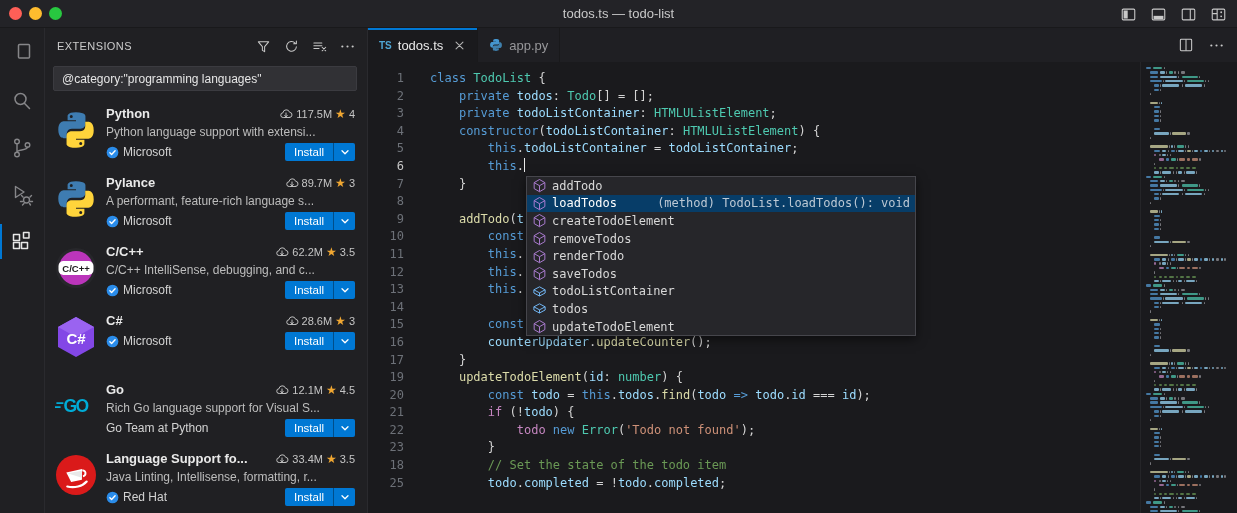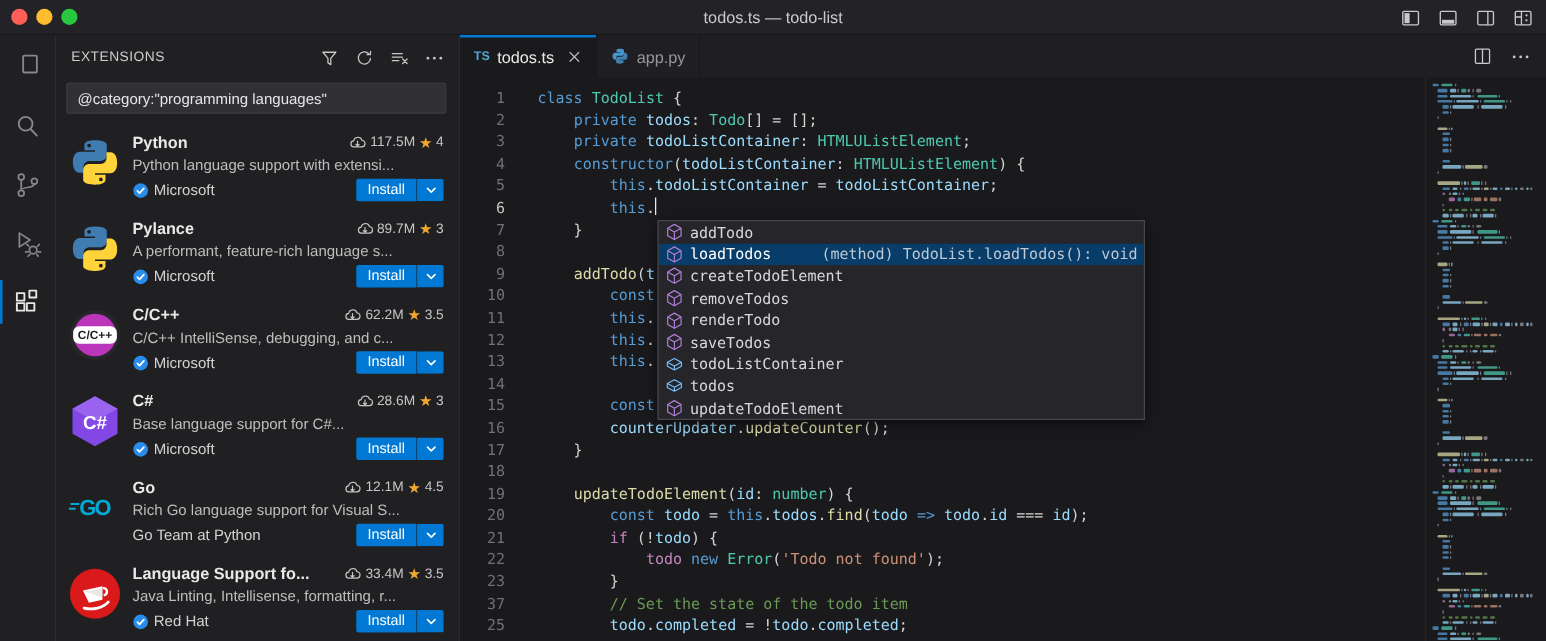--- a/index.html
+++ b/index.html
@@ -344,21 +344,20 @@
                 <svg width="14" height="14" viewBox="0 0 16 16" fill="none" stroke="currentColor" stroke-width="1.1" stroke-linecap="round" stroke-linejoin="round">
                   <path d="M11.6 12H4.9a2.7 2.7 0 0 1-.4-5.4 3.9 3.9 0 0 1 7.6-.6A2.55 2.55 0 0 1 11.6 12z"></path>
                   <path d="M8 6.8v4.4M8 11.2 6.5 9.7M8 11.2l1.5-1.5"></path>
                 </svg>
               </span>
               <span>28.6M</span>
               <span class="star">★</span>
               <span>3</span>
             </span>
           </div>
-          <div class="ext-desc">Base language support for C#...</div>
           <div class="ext-footer">
             <span class="ext-pub">
               <span>
                 <svg width="13" height="13" viewBox="0 0 16 16">
                   <circle cx="8" cy="8" r="7.2" fill="#2a8cea"></circle>
                   <path d="M4.8 8.3l2.1 2.1 4.3-4.6" stroke="#fff" stroke-width="1.7" fill="none" stroke-linecap="round" stroke-linejoin="round"></path>
                 </svg>
               </span>
               <span>Microsoft</span>
             </span>
@@ -512,27 +511,26 @@
           <div class="cline"><span class="num">8</span><span class="ltext"></span></div>
           <div class="cline"><span class="num">9</span><span class="ltext"><span class="p">    </span><span class="f">addTodo</span><span class="p">(</span><span class="v">t</span></span></div>
           <div class="cline"><span class="num">10</span><span class="ltext"><span class="p">        </span><span class="k">const</span></span></div>
           <div class="cline"><span class="num">11</span><span class="ltext"><span class="p">        </span><span class="k">this</span><span class="p">.</span></span></div>
           <div class="cline"><span class="num">12</span><span class="ltext"><span class="p">        </span><span class="k">this</span><span class="p">.</span></span></div>
           <div class="cline"><span class="num">13</span><span class="ltext"><span class="p">        </span><span class="k">this</span><span class="p">.</span></span></div>
           <div class="cline"><span class="num">14</span><span class="ltext"></span></div>
           <div class="cline"><span class="num">15</span><span class="ltext"><span class="p">        </span><span class="k">const</span></span></div>
           <div class="cline"><span class="num">16</span><span class="ltext"><span class="p">        </span><span class="v">counterUpdater</span><span class="p">.</span><span class="f">updateCounter</span><span class="p">();</span></span></div>
           <div class="cline"><span class="num">17</span><span class="ltext"><span class="p">    }</span></span></div>
-          <div class="cline"><span class="num">18</span><span class="ltext"></span></div>
           <div class="cline"><span class="num">19</span><span class="ltext"><span class="p">    </span><span class="f">updateTodoElement</span><span class="p">(</span><span class="v">id</span><span class="p">: </span><span class="t">number</span><span class="p">) {</span></span></div>
           <div class="cline"><span class="num">20</span><span class="ltext"><span class="p">        </span><span class="k">const</span><span class="p"> </span><span class="v">todo</span><span class="p"> = </span><span class="k">this</span><span class="p">.</span><span class="v">todos</span><span class="p">.</span><span class="f">find</span><span class="p">(</span><span class="v">todo</span><span class="p"> </span><span class="k">=&gt;</span><span class="p"> </span><span class="v">todo</span><span class="p">.</span><span class="v">id</span><span class="p"> === </span><span class="v">id</span><span class="p">);</span></span></div>
           <div class="cline"><span class="num">21</span><span class="ltext"><span class="p">        </span><span class="c">if</span><span class="p"> (!</span><span class="v">todo</span><span class="p">) {</span></span></div>
           <div class="cline"><span class="num">22</span><span class="ltext"><span class="p">            </span><span class="c">todo</span><span class="p"> </span><span class="k">new</span><span class="p"> </span><span class="t">Error</span><span class="p">(</span><span class="s">'Todo not found'</span><span class="p">);</span></span></div>
           <div class="cline"><span class="num">23</span><span class="ltext"><span class="p">        }</span></span></div>
-          <div class="cline"><span class="num">37</span><span class="ltext"><span class="p">        </span><span class="m">// Set the state of the todo item</span></span></div>
+          <div class="cline"><span class="num">18</span><span class="ltext"><span class="p">        </span><span class="m">// Set the state of the todo item</span></span></div>
           <div class="cline"><span class="num">25</span><span class="ltext"><span class="p">        </span><span class="v">todo</span><span class="p">.</span><span class="v">completed</span><span class="p"> = !</span><span class="v">todo</span><span class="p">.</span><span class="v">completed</span><span class="p">;</span></span></div>
         </div>
       <div class="suggest">
           <div class="srow">
             <span class="sicon">
               <svg width="15" height="15" viewBox="0 0 16 16" fill="none" stroke="#b180d7" stroke-width="1" stroke-linejoin="round">
                 <path d="M8 1.6 13.7 4.9v6.4L8 14.6 2.3 11.3V4.9z"></path>
                 <path d="M2.4 5 8 8.2 13.6 5M8 8.2v6.2"></path>
               </svg>
             </span>

